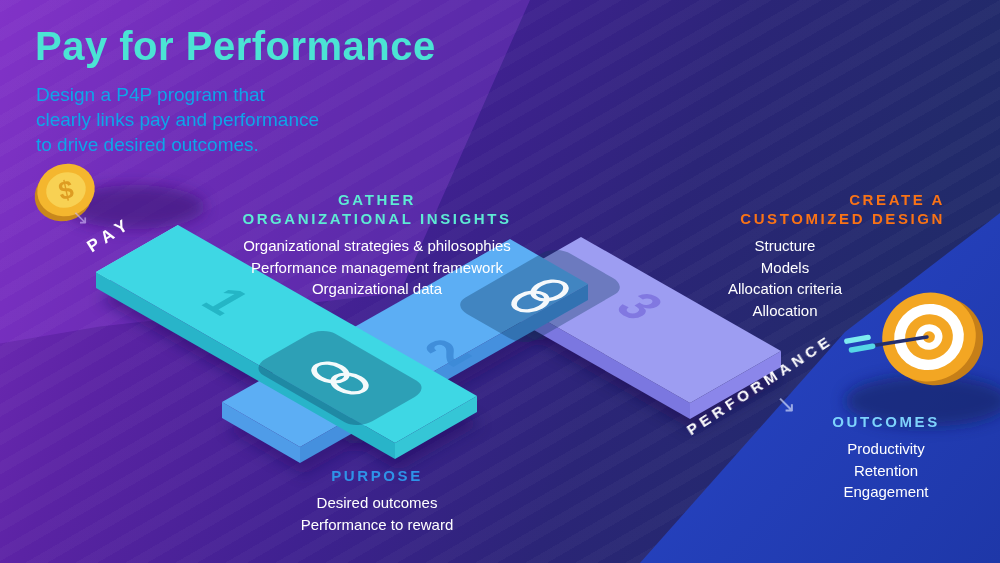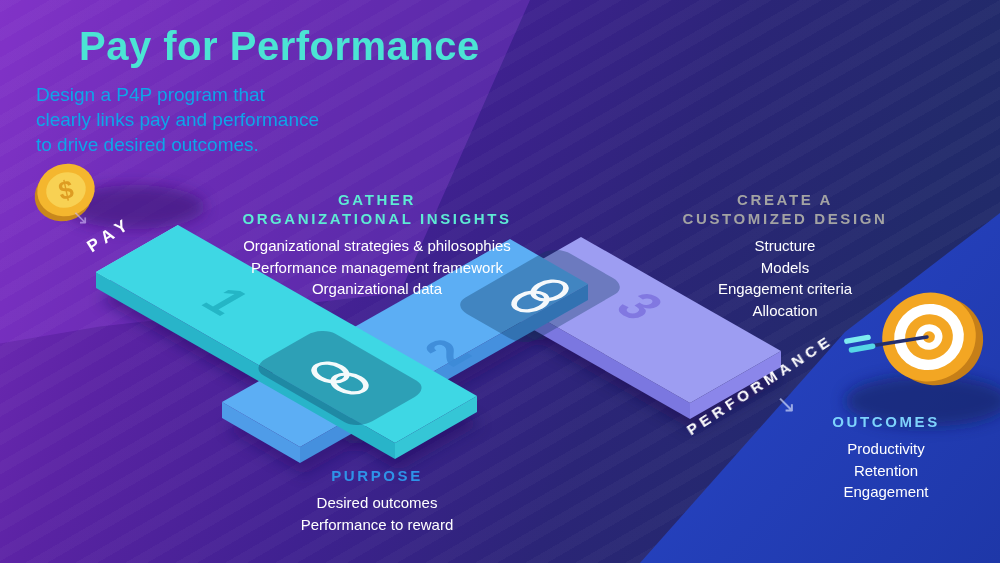--- a/index.html
+++ b/index.html
@@ -27,39 +27,39 @@
     clip-path:polygon(640px 563px,845px 332px,1000px 213px,1000px 563px);
   }
   
   .diagram { position:absolute; left:0; top:0; }
   .step-num { font-family:"Liberation Sans",sans-serif; font-weight:bold; font-size:46px; opacity:0.9; }
   .coin-sym { font-family:"Liberation Sans",sans-serif; }
   .svg-arrow { font-family:"Liberation Sans",sans-serif; }
   
   .page-title {
     position:absolute; left:35px; top:24px;
-    font-size:40px; font-weight:800; letter-spacing:0.5px; color:#4BE4D4;margin-left:44px;
+    font-size:40px; font-weight:800; letter-spacing:0.5px; color:#4BE4D4;
   }
   .page-subtitle {
     position:absolute; left:36px; top:82px;
     font-size:19px; line-height:25px; color:#0ea5e9;
   }
   .logo {
     position:absolute; right:36px; top:26px; text-align:right;
     font-family:"Liberation Serif", serif; color:#ffffff;
     font-size:21px; line-height:22px; letter-spacing:1.5px;
   }
   .logo .l1 { padding-right:8px; }
   .section { position:absolute; text-align:center; }
   .section-heading { font-weight:bold; font-size:15px; letter-spacing:2.6px; line-height:19px; margin-bottom:7px; }
   .section-item { color:#ffffff; font-size:15px; line-height:21.5px; white-space:nowrap; }
   .sec-gather  { left:207px; top:190px; width:340px; }
   .sec-gather  .section-heading { color:#5eead4; }
   .sec-design  { left:625px; top:190px; width:320px; }
-  .sec-design  .section-heading { color:#a3a3a3; }
+  .sec-design  .section-heading { color:#f97316;text-align:right; }
   .sec-purpose { left:267px; top:466px; width:220px; }
   .sec-purpose .section-heading { color:#2E93E8; }
   .sec-outcomes{ left:796px; top:412px; width:180px; }
   .sec-outcomes.section { }
   .sec-outcomes .section-heading { color:#7dd3fc; }
   .diag-label {
     position:absolute; text-align:center; color:#ffffff; font-weight:800;
   }
   .lbl-pay { left:55px; top:225px; width:110px; font-size:17px; letter-spacing:6px; transform:rotate(-33deg); }
   .lbl-performance { left:640px; top:376px; width:240px; font-size:15.5px; letter-spacing:4.5px; transform:rotate(-33deg); }
@@ -180,21 +180,21 @@
     <div class="section-item">Organizational data</div>
   </div>
 
   <div class="section sec-design">
     <div class="section-heading">
       <div>CREATE A</div>
       <div>CUSTOMIZED DESIGN</div>
     </div>
     <div class="section-item">Structure</div>
     <div class="section-item">Models</div>
-    <div class="section-item">Engagement criteria</div>
+    <div class="section-item">Allocation criteria</div>
     <div class="section-item">Allocation</div>
   </div>
 
   <div class="section sec-purpose">
     <div class="section-heading">PURPOSE</div>
     <div class="section-item">Desired outcomes</div>
     <div class="section-item">Performance to reward</div>
   </div>
 
   <div class="section sec-outcomes">

